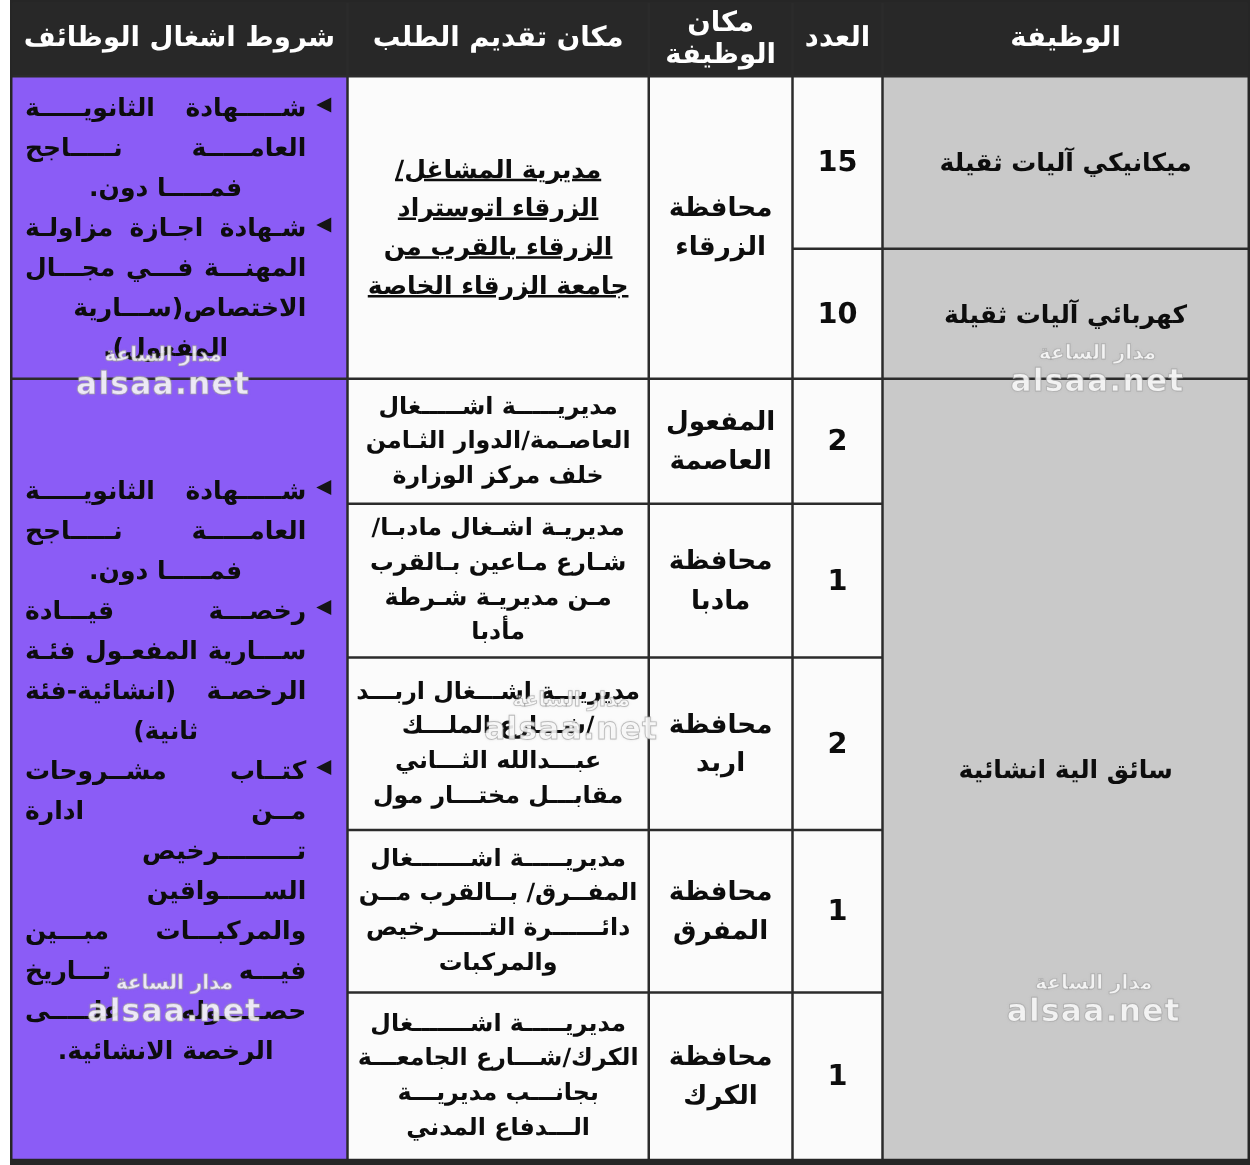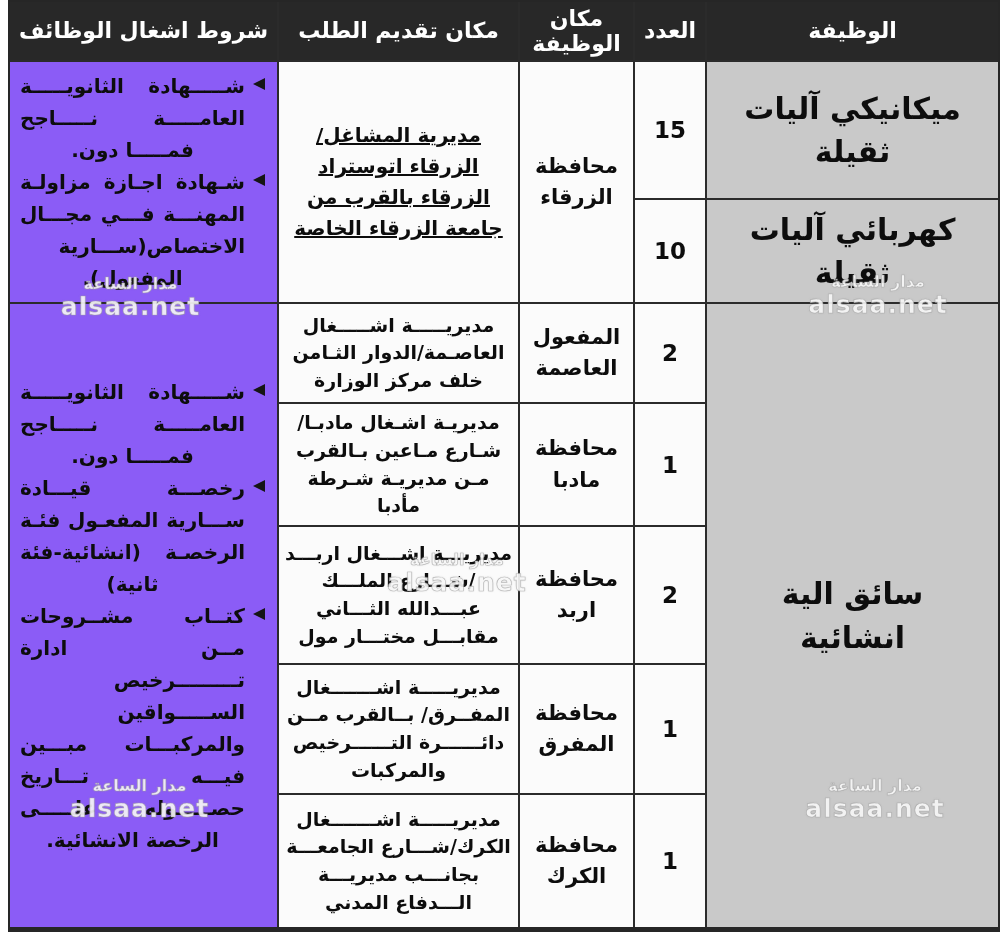--- a/index.html
+++ b/index.html
@@ -21,21 +21,21 @@
   .th {
     background: #282828; color: #ffffff;
     display: flex; align-items: center; justify-content: center; text-align: center;
     font-weight: bold; font-size: 22px; line-height: 1.15; padding: 2px;
   }
   .cell {
     background: #fbfbfb;
     display: flex; align-items: center; justify-content: center; text-align: center;
     font-weight: bold; overflow: hidden;
   }
-  .job-cell { background: #c9c9c9; font-size: 30px; line-height: 1.45; padding: 0 26px; }
+  .job-cell { background: #c9c9c9; font-size: 20px; line-height: 1.45; padding: 0 26px; }
   .count-cell { font-size: 23px; }
   .loc-cell { font-size: 21px; line-height: 1.5; padding: 0 4px; }
   .apply-cell { font-size: 19px; line-height: 1.45; padding: 2px 5px; }
 
   .cond-cell { background: #8b5cf6; display: flex; flex-direction: column; justify-content: center;
                padding: 4px 6px 4px 10px; overflow: hidden; }
   .cond-item { display: flex; flex-direction: row; align-items: flex-start; }
   .bullet { flex: 0 0 26px; padding-top: 7px; display: flex; justify-content: center; }
   .cond-text { flex: 1; font-weight: bold; font-size: 20px; line-height: 1.6;
                text-align: justify; text-align-last: center; }

